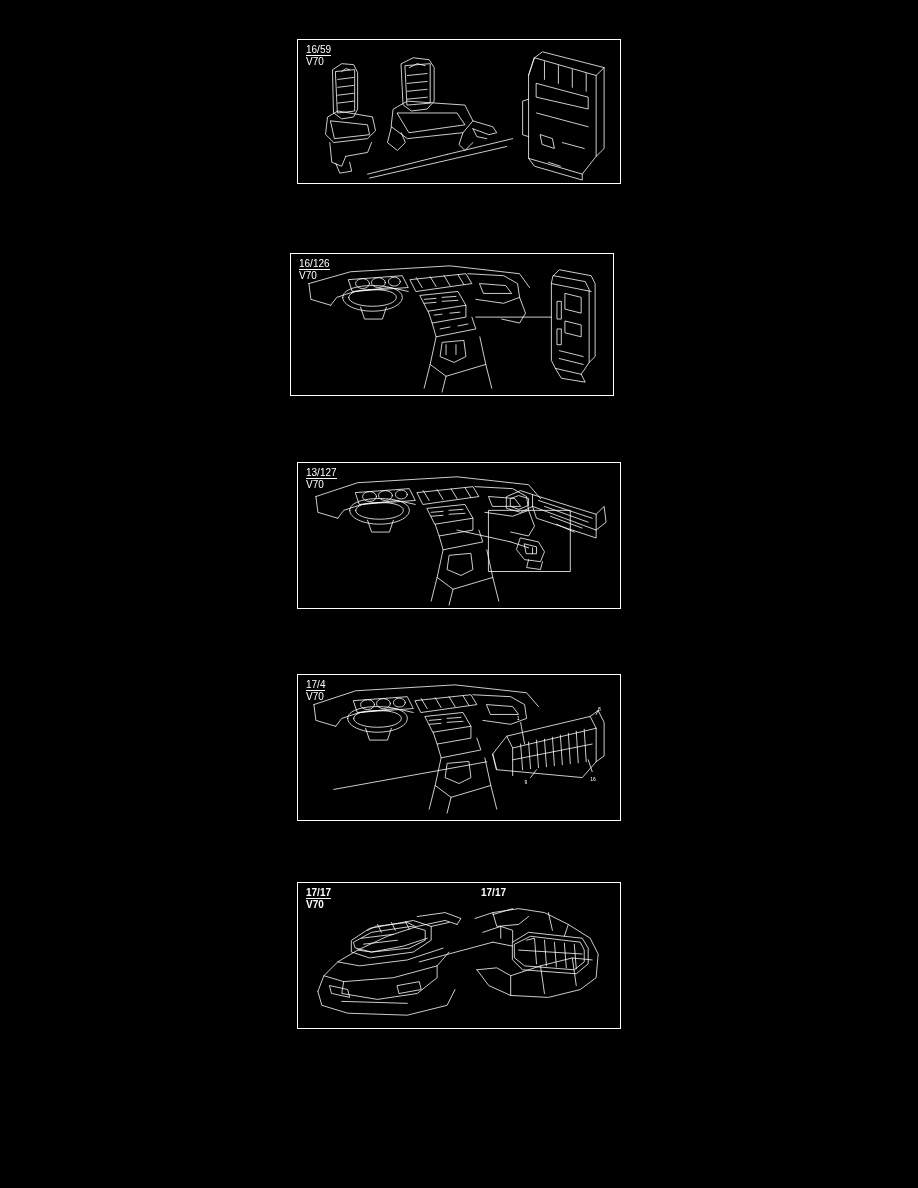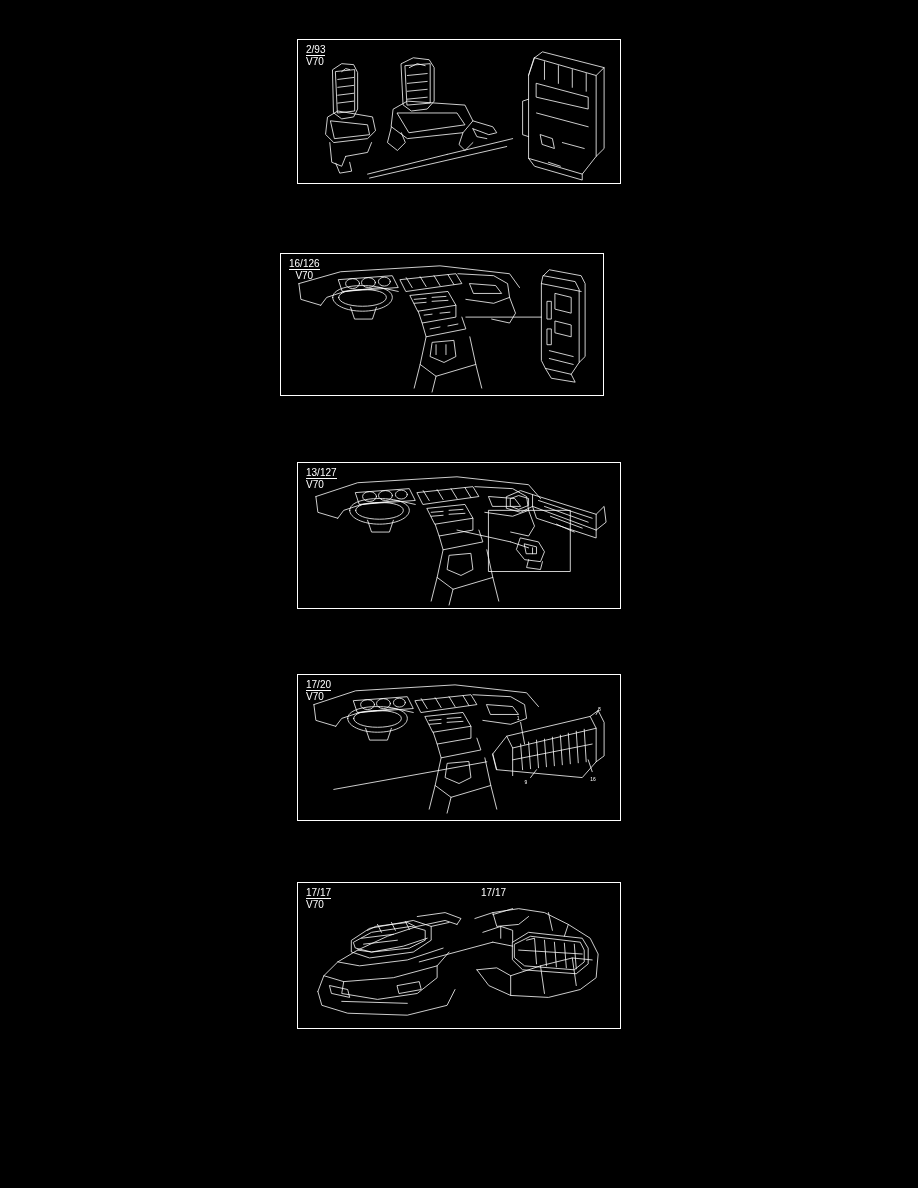--- a/index.html
+++ b/index.html
@@ -131,25 +131,25 @@
           <path d="M266,104 L288,110"></path>
           <path d="M252,124 L264,128"></path>
           <path d="M232,120 L238,128 L286,142 L286,136"></path>
           <path d="M248,40 L248,22"></path>
           <path d="M262,44 L262,26"></path>
           <path d="M276,48 L276,30"></path>
           <path d="M290,52 L290,34"></path>
           <path d="M232,60 L226,62 L226,96 L232,98"></path>
         </g>
       </svg>
-      <div class="fig-label"><span class="lbl-top">2/93</span><span class="lbl-bot">V70</span></div>
-    </div>
-  </div>
-
-  <div class="figure" style="left:270px; top:243px; width:344px; height:163px;text-align:center;">
+      <div class="fig-label"><span class="lbl-top">16/59</span><span class="lbl-bot">V70</span></div>
+    </div>
+  </div>
+
+  <div class="figure" style="left:280px; top:243px; width:344px; height:163px;">
     <div class="figure-inner">
       <svg class="art" viewBox="0 0 324 143" preserveAspectRatio="none">
         <g fill="none" stroke="#ffffff" stroke-width="0.8" stroke-linejoin="round" stroke-linecap="round">
 
           <path d="M18,30 L60,18 L160,12 L230,20 L240,34"></path>
           <path d="M18,30 L20,46 L40,52"></path>
           <path d="M40,52 L46,44 L64,38 L100,34 L118,38"></path>
 
           <path d="M58,26 L112,22 L118,34 L62,38 Z"></path>
           <ellipse cx="72" cy="30" rx="7" ry="5"></ellipse>
@@ -323,25 +323,25 @@
           <path d="M224,48 L228,70"></path>
           <path d="M300,40 L302,36"></path>
           <path d="M234,104 L240,96"></path>
           <path d="M296,98 L292,86"></path>
         </g>
         <text class="cnum" x="220" y="46">1</text>
         <text class="cnum" x="302" y="36">8</text>
         <text class="cnum" x="228" y="111">9</text>
         <text class="cnum" x="294" y="107">16</text>
       </svg>
-      <div class="fig-label"><span class="lbl-top">17/20</span><span class="lbl-bot">V70</span></div>
-    </div>
-  </div>
-
-  <div class="figure" style="left:287px; top:872px; width:344px; height:167px;">
+      <div class="fig-label"><span class="lbl-top">17/4</span><span class="lbl-bot">V70</span></div>
+    </div>
+  </div>
+
+  <div class="figure" style="left:287px; top:872px; width:344px; height:167px;font-weight:bold;">
     <div class="figure-inner">
       <svg class="art" viewBox="0 0 324 147" preserveAspectRatio="none">
         <g fill="none" stroke="#ffffff" stroke-width="0.8" stroke-linejoin="round" stroke-linecap="round">
 
           <path d="M20,110 L26,94 L40,80 L60,68 L90,54 L120,44 L148,38 L160,42"></path>
           <path d="M20,110 L24,124 L50,132 L110,134 L150,124 L158,108"></path>
           <path d="M26,94 L46,100 L96,96 L140,84 L152,70"></path>
           <path d="M40,80 L62,84 L110,78 L146,66"></path>
           <path d="M46,100 L44,112 L80,118 L120,112 L140,96 L140,84"></path>
           <path d="M60,68 L74,70 L106,64 L130,56"></path>

